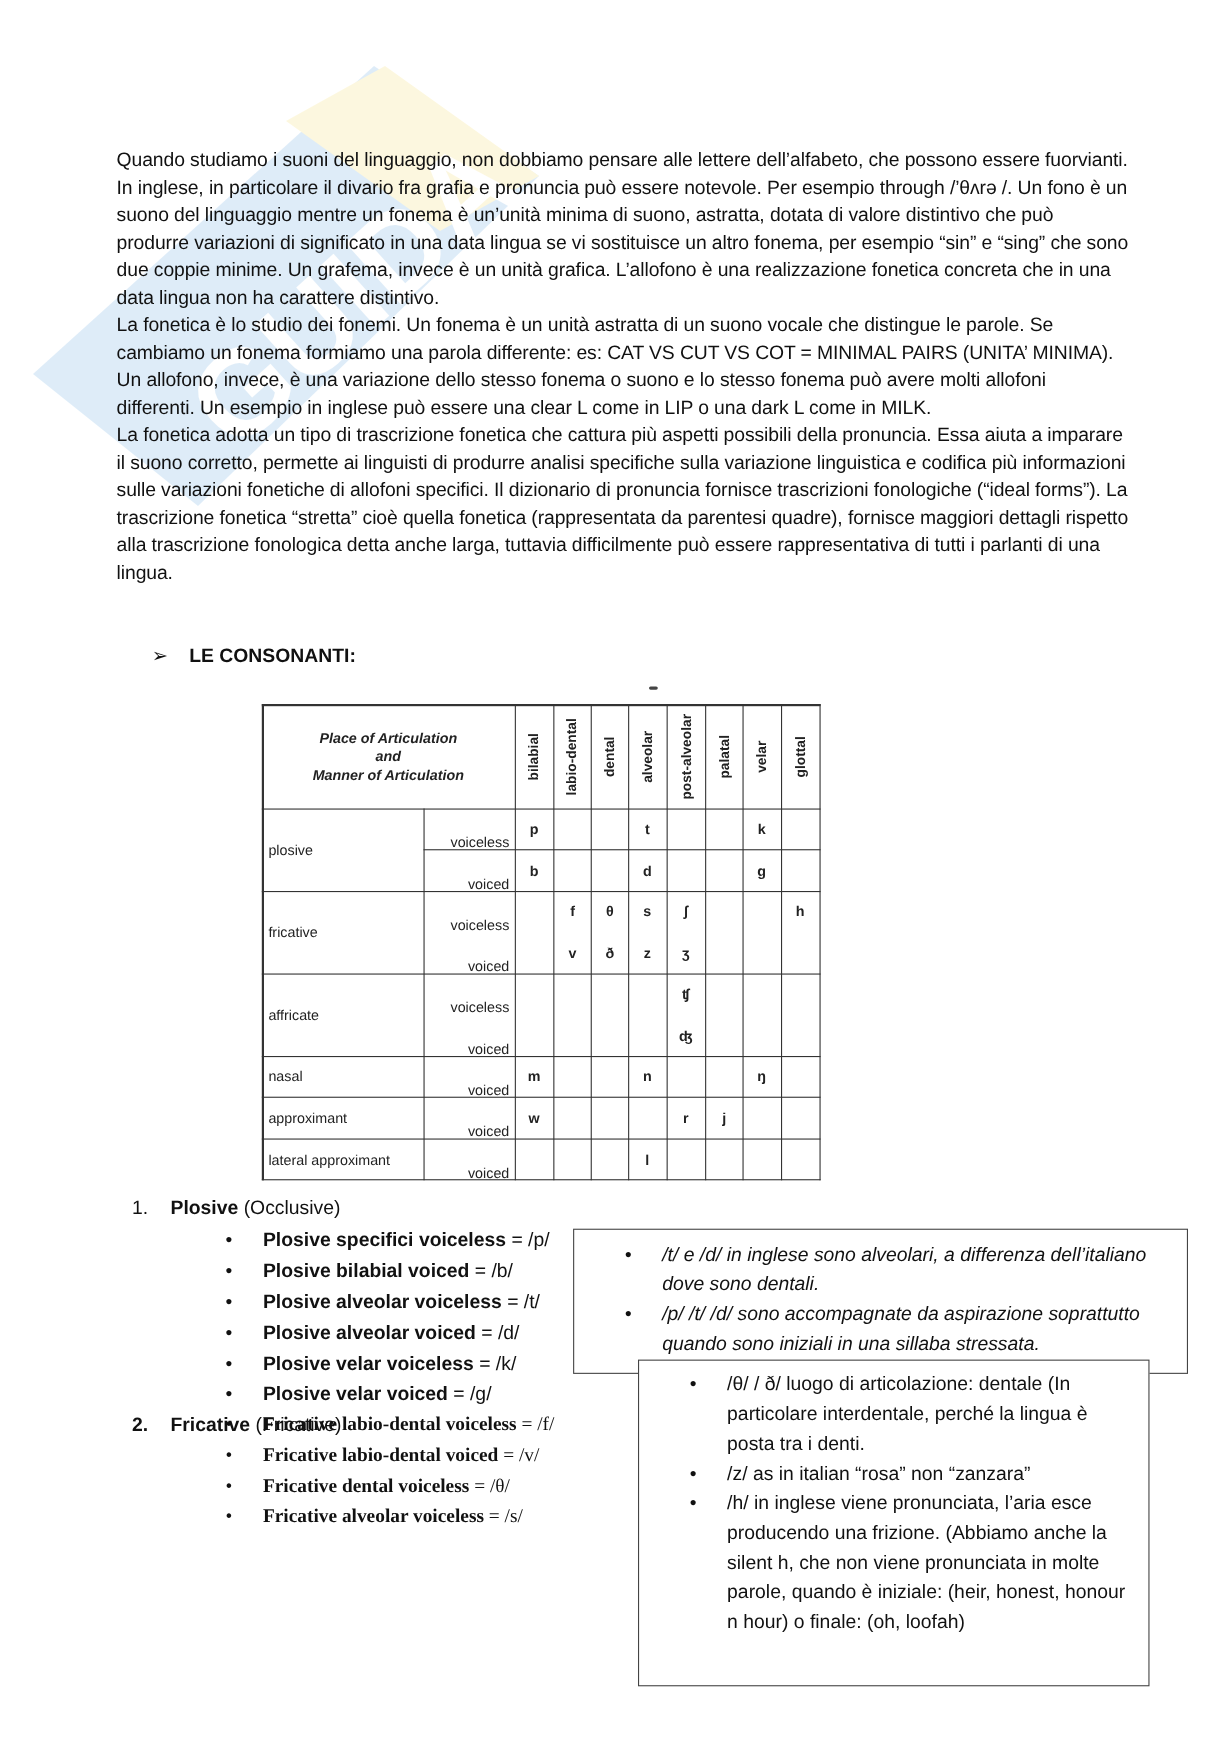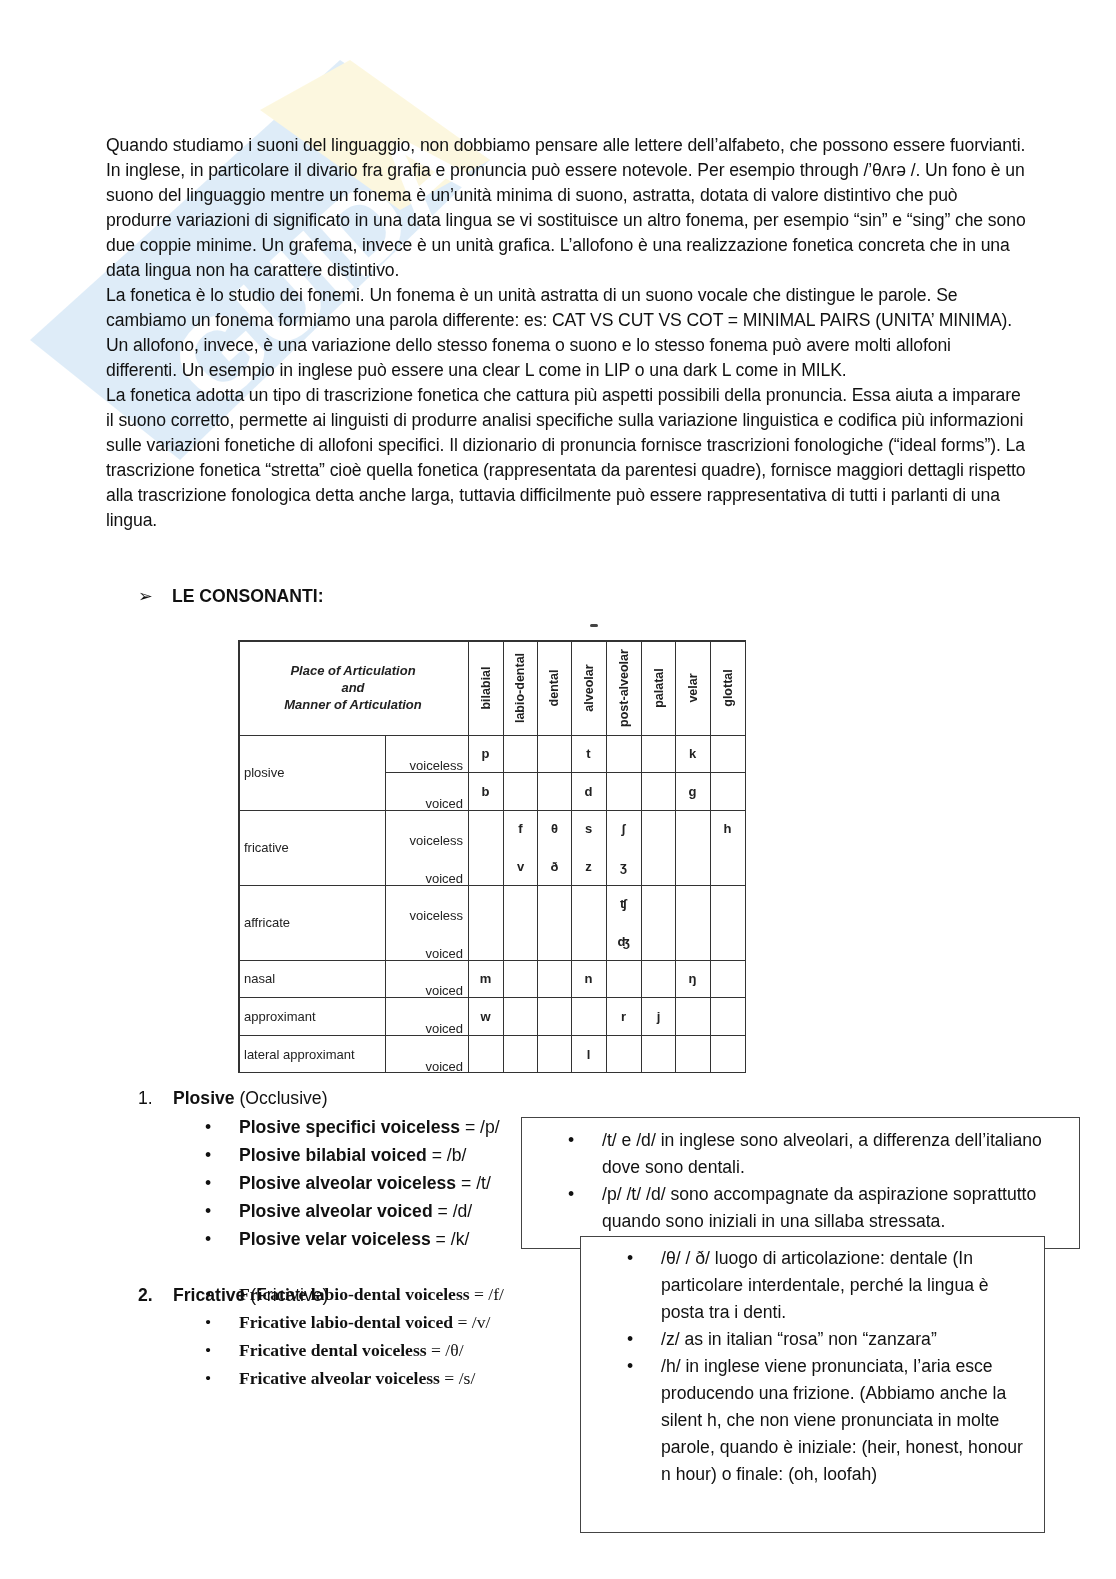--- a/index.html
+++ b/index.html
@@ -23,21 +23,21 @@
     .tline { position: absolute; background: #333; }
     .cell { position: absolute; font-size: 13px; color: #222; display: flex; align-items: center; }
     .hdr-title { position: absolute; left: 0; top: 0; width: 230px; height: 95px; display: flex; flex-direction: column; align-items: center; justify-content: center; font-weight: bold; font-style: italic; font-size: 13px; line-height: 17px; color: #222; }
     .col-hdr { position: absolute; top: 0; height: 95px; width: 35px; display: flex; align-items: center; justify-content: center; }
     .col-hdr span { transform: rotate(-90deg); white-space: nowrap; font-weight: bold; font-size: 12.5px; color: #222; }
     .manner { left: 6px; font-size: 13px; color: #222; }
     .voicing { justify-content: flex-end; width: 78px; left: 147px; font-size: 13px; color: #222; margin-top: 12px; }
     .sym { justify-content: center; width: 35px; font-size: 13px; font-weight: bold; color: #222; }
     .dot-mark { position: absolute; left: 590px; top: 624px; width: 8px; height: 3px; background: #444; border-radius: 2px; }
     
-    .section { position: absolute; left: 138px; font-size: 17.6px; line-height: 28px; }
+    .section { position: absolute; left: 120px; font-size: 17.6px; line-height: 28px; }
     .section .num { display: inline-block; width: 35px; }
     .bul-list { position: absolute; left: 205px; font-size: 17.6px; line-height: 28px; margin: 0; padding: 0; list-style: none; }
     .bul-list li { position: relative; padding-left: 34px; font-weight: bold; white-space: nowrap; }
     .bul-list li .val { font-weight: normal; }
     .bul-list li::before, .box li::before { content: "\2022"; position: absolute; left: 0; font-weight: normal; }
     .box { position: absolute; border: 1.5px solid #444; background: #fff; font-size: 17.6px; line-height: 27px; }
     .box ul { list-style: none; margin: 0; padding: 0; }
     .box li { position: relative; padding-left: 80px; }
     .box li::before { left: 46px; }
   </style>
@@ -203,23 +203,24 @@
 
 <div class="section" style="top:1084px;">
   <span class="num">1.</span><b>Plosive</b> <span>(Occlusive)</span>
 </div>
 <ul class="bul-list" style="top:1113px;">
   <li><span>Plosive specifici voiceless</span><span class="val"> = /p/</span></li>
   <li><span>Plosive bilabial voiced</span><span class="val"> = /b/</span></li>
   <li><span>Plosive alveolar voiceless</span><span class="val"> = /t/</span></li>
   <li><span>Plosive alveolar voiced </span><span class="val"> = /d/</span></li>
   <li><span>Plosive velar voiceless</span><span class="val"> = /k/</span></li>
+  <li><span>Plosive velar voiced</span><span class="val"> = /g/</span></li>
 </ul>
 <div class="box" style="left:521px; top:1117px; width:557px; height:130px;">
-  <ul style="padding-top:9px;">
+  <ul style="padding-top:9px;font-style:italic;">
     <li>/t/ e /d/ in inglese sono alveolari, a differenza dell’italiano dove sono dentali.</li>
     <li>/p/ /t/ /d/ sono accompagnate da aspirazione soprattutto quando sono iniziali in una sillaba stressata.</li>
   </ul>
 </div>
 
 <div class="section" style="top:1281px;">
   <b class="num">2.</b><b>Fricative</b> <span>(Fricative)</span>
 </div>
 <ul class="bul-list" style="top:1280px;font-family:Liberation Serif, serif;">
   <li><span>Fricative labio-dental voiceless</span><span class="val"> = /f/</span></li>

